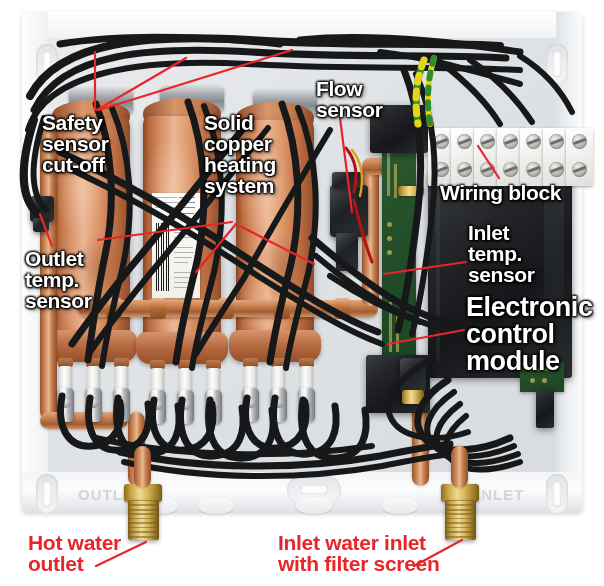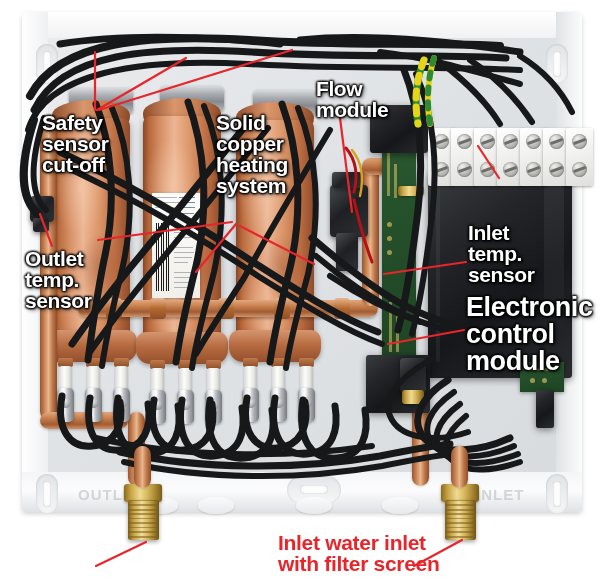--- a/index.html
+++ b/index.html
@@ -547,31 +547,34 @@
 
       <line x1="96" y1="566" x2="146" y2="542"></line>
 
       <line x1="414" y1="566" x2="462" y2="540"></line>
     </g>
   </svg>
 
   <div class="callout" style="left:42px;top:112px;font-size:21px;">Safety
 sensor
 cut-off</div>
-  <div class="callout" style="left:216px;top:112px;font-size:21px;">Solid
+  <div class="callout" style="left:204px;top:112px;font-size:21px;">Solid
 copper
 heating
 system</div>
   <div class="callout" style="left:316px;top:78px;font-size:21px;">Flow
-module</div>
+sensor</div>
   <div class="callout" style="left:25px;top:248px;font-size:21px;">Outlet
 temp.
 sensor</div>
+  <div class="callout" style="left:440px;top:182px;font-size:21px;">Wiring block</div>
   <div class="callout" style="left:468px;top:222px;font-size:21px;">Inlet
 temp.
 sensor</div>
   <div class="callout" style="left:466px;top:294px;font-size:27px;">Electronic
 control
 module</div>
+  <div class="callout red" style="left:28px;top:532px;font-size:21px;">Hot water
+outlet</div>
   <div class="callout red" style="left:278px;top:532px;font-size:21px;">Inlet water inlet
 with filter screen</div>
 
 </div>
 
 </body></html>

